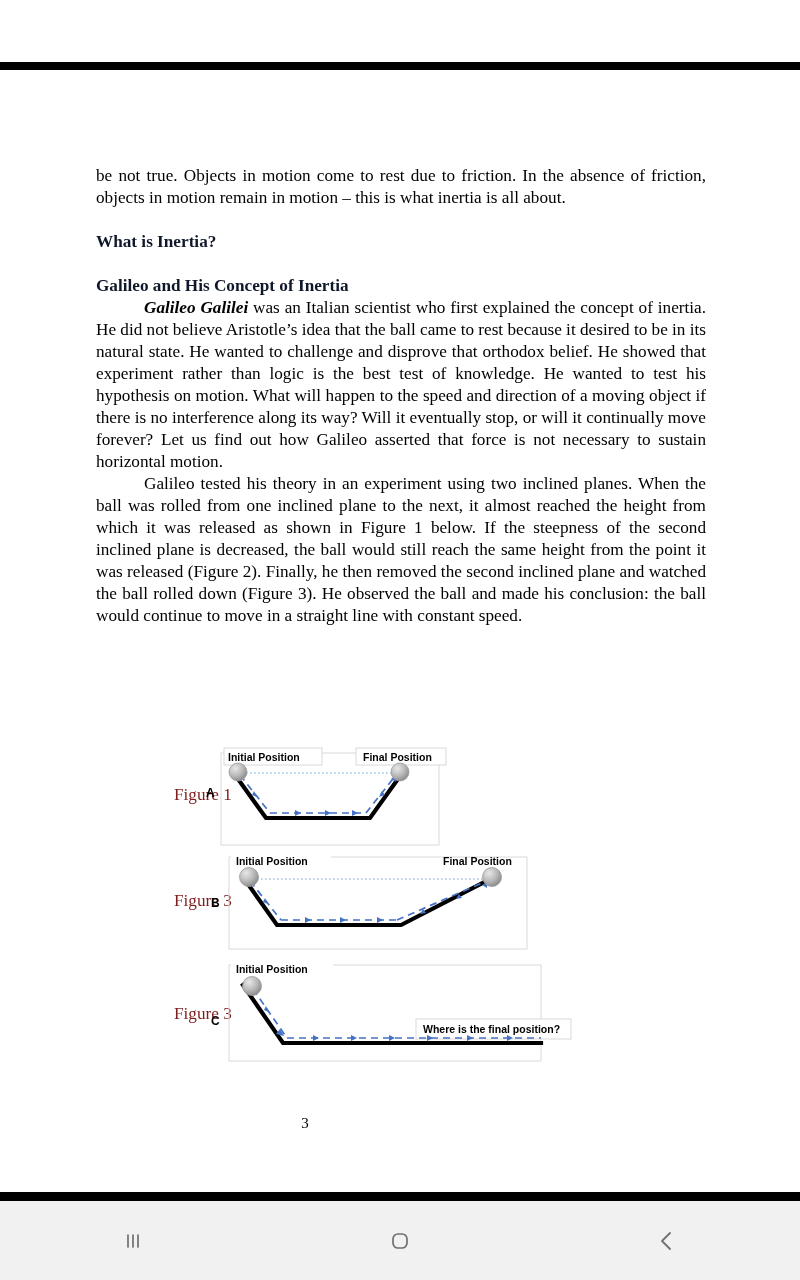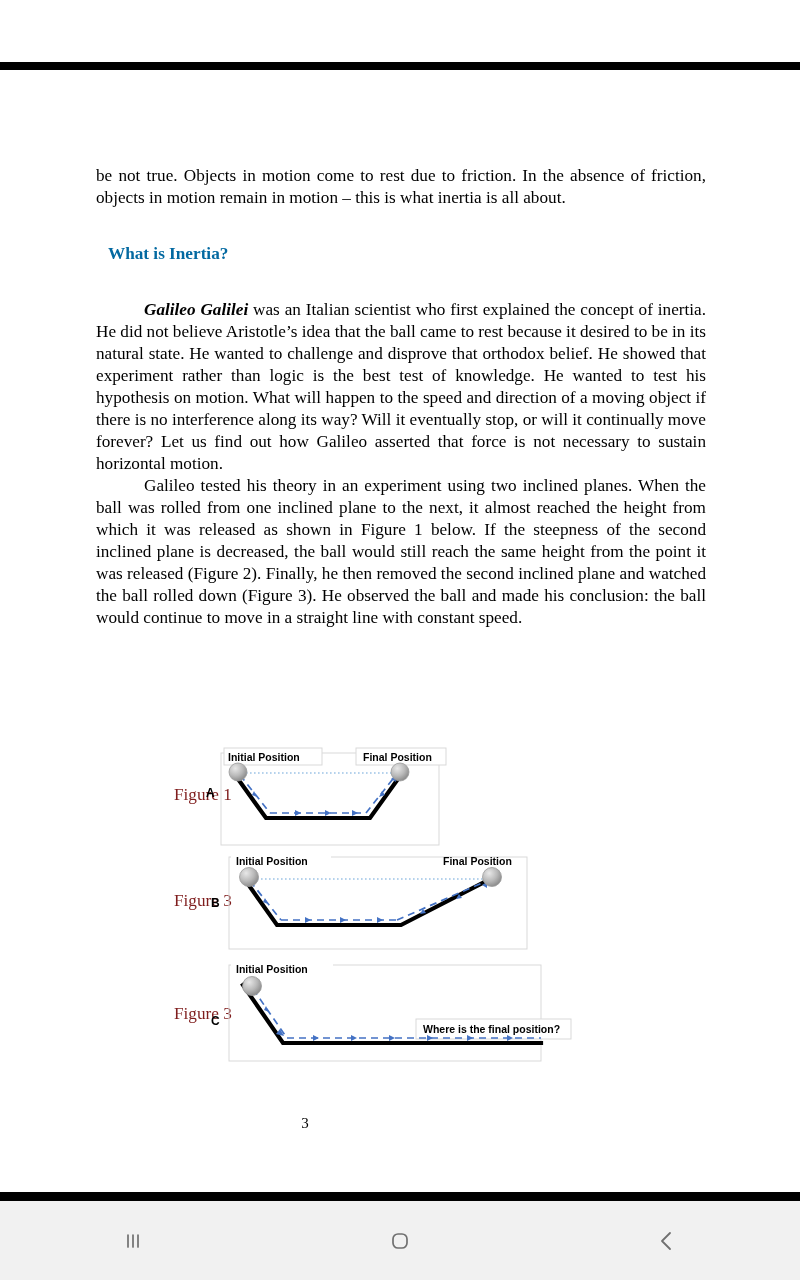--- a/index.html
+++ b/index.html
@@ -43,22 +43,22 @@
     text-align: justify;
     color: #000000;
     margin: 0;
   }
   p.para.indent { text-indent: 48px; }
   .gap-md { height: 22px; }
   h3.heading {
     font-size: 17.2px;
     font-weight: bold;
     line-height: 1.28;
-    color: #0369a1;
-    margin: 12px;
+    color: #0f172a;
+    margin: 0;
   }
   .b { font-weight: bold; font-style: italic; }
 
   
   .figures {
     position: absolute;
     left: 96px;
     top: 675px;
     width: 610px;
     height: 330px;
@@ -124,20 +124,21 @@
 
     <p class="para">be not true.  Objects in motion come to rest due to friction.  In the absence of friction, objects in motion remain in motion – this is what inertia is all about.</p>
 
     <div class="gap-md"></div>
 
     <h3 class="heading">What is Inertia?</h3>
 
 
     <div class="gap-md"></div>
 
+    <h3 class="heading">Galileo and His Concept of Inertia</h3>
 
     <p class="para indent"><span class="b">Galileo Galilei</span><span> was an Italian scientist who first explained the concept of inertia. He did not believe Aristotle’s idea that the ball came to rest because it desired to be in its natural state.  He wanted to challenge and disprove that orthodox belief. He showed that experiment rather than logic is the best test of knowledge. He wanted to test his hypothesis on motion. What will happen to the speed and direction of a moving object if there is no interference along its way? Will it eventually stop, or will it continually move forever? Let us find out how Galileo asserted that force is not necessary to sustain horizontal motion.</span></p>
 
     <p class="para indent">Galileo tested his theory in an experiment using two inclined planes. When the ball was rolled from one inclined plane to the next, it almost reached the height from which it was released as shown in Figure 1 below. If the steepness of the second inclined plane is decreased, the ball would still reach the same height from the point it was released (Figure 2). Finally, he then removed the second inclined plane and watched the ball rolled down (Figure 3). He observed the ball and made his conclusion: the ball would continue to move in a straight line with constant speed.</p>
   </div>
 
   <div class="figures">
 
     <div class="fig-row" style="top:0px;height:104px;">
       <div class="fig-label" style="top:40px;">Figure 1</div>

